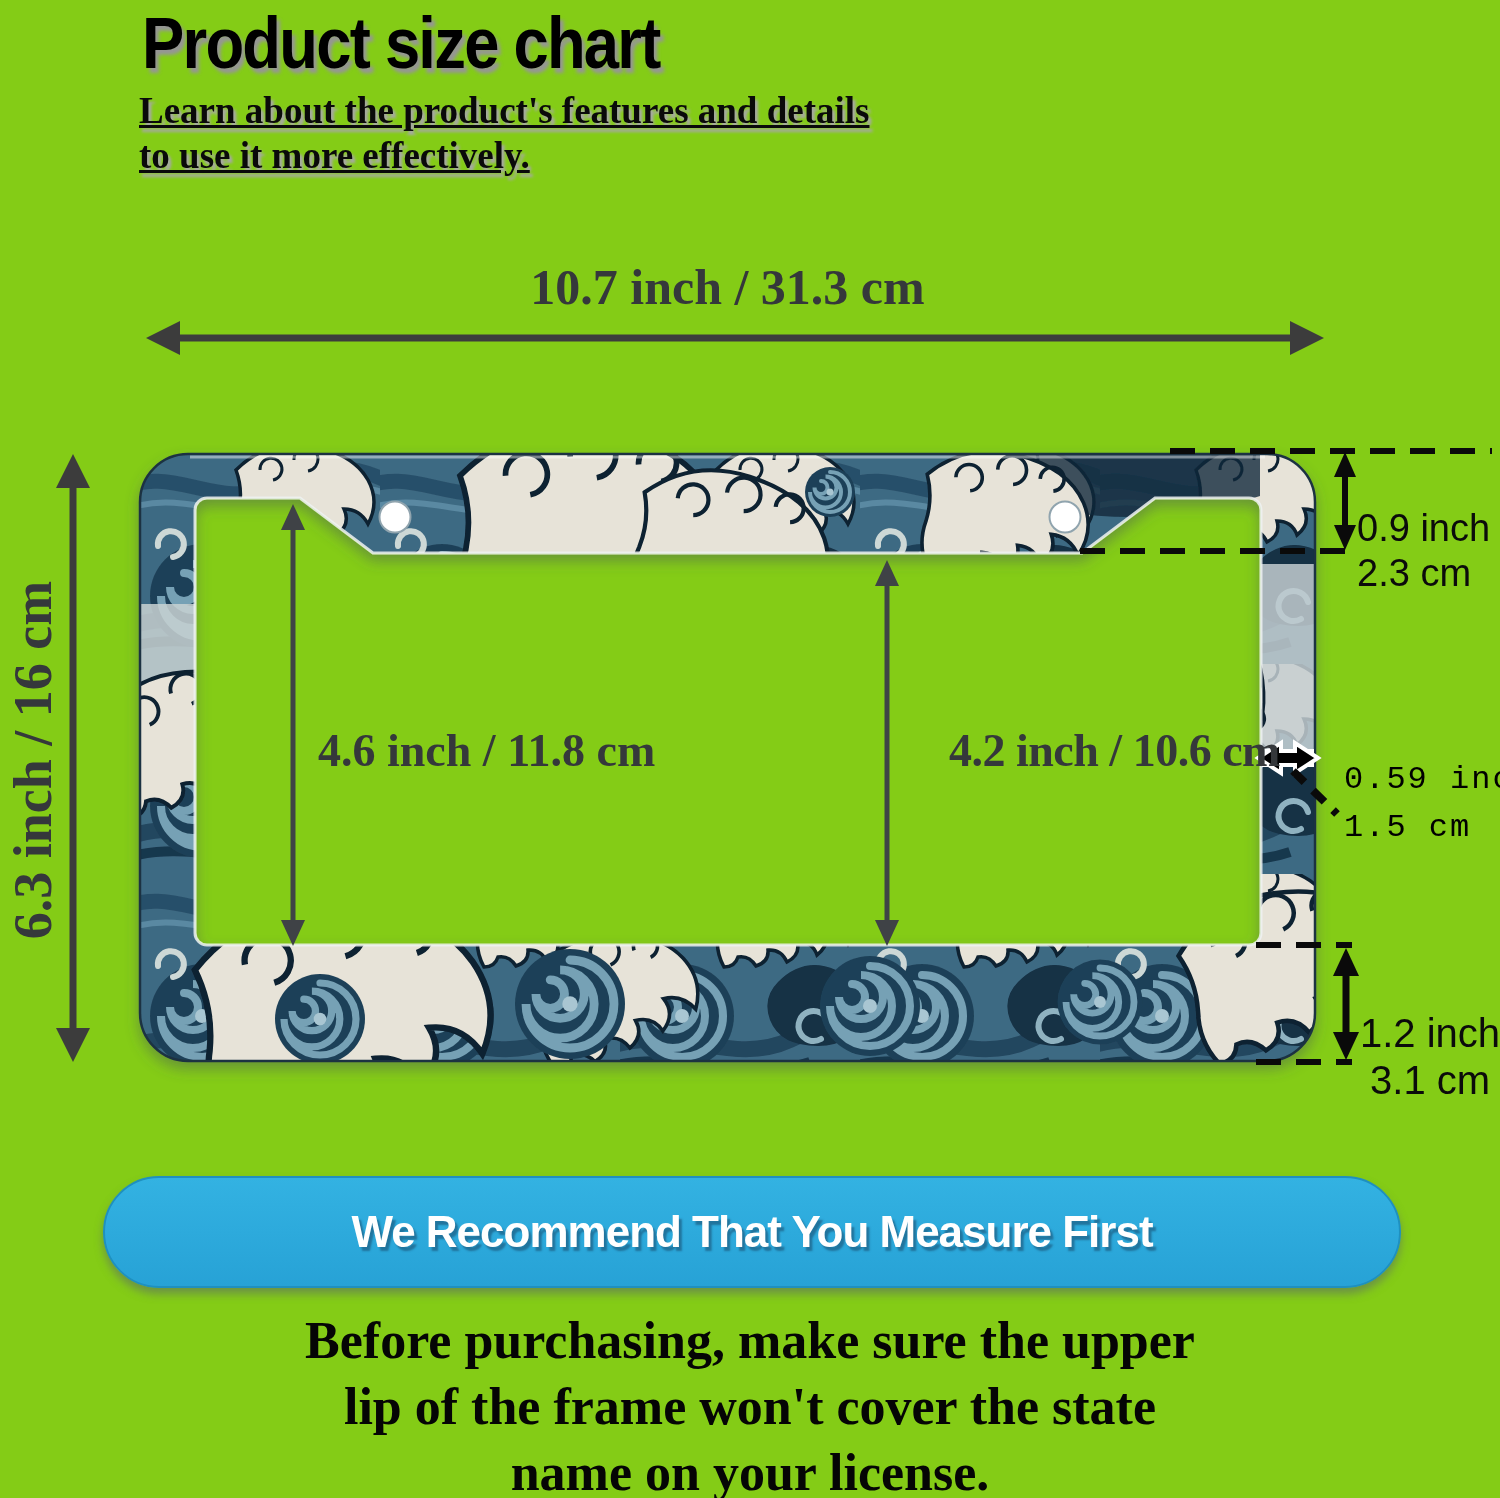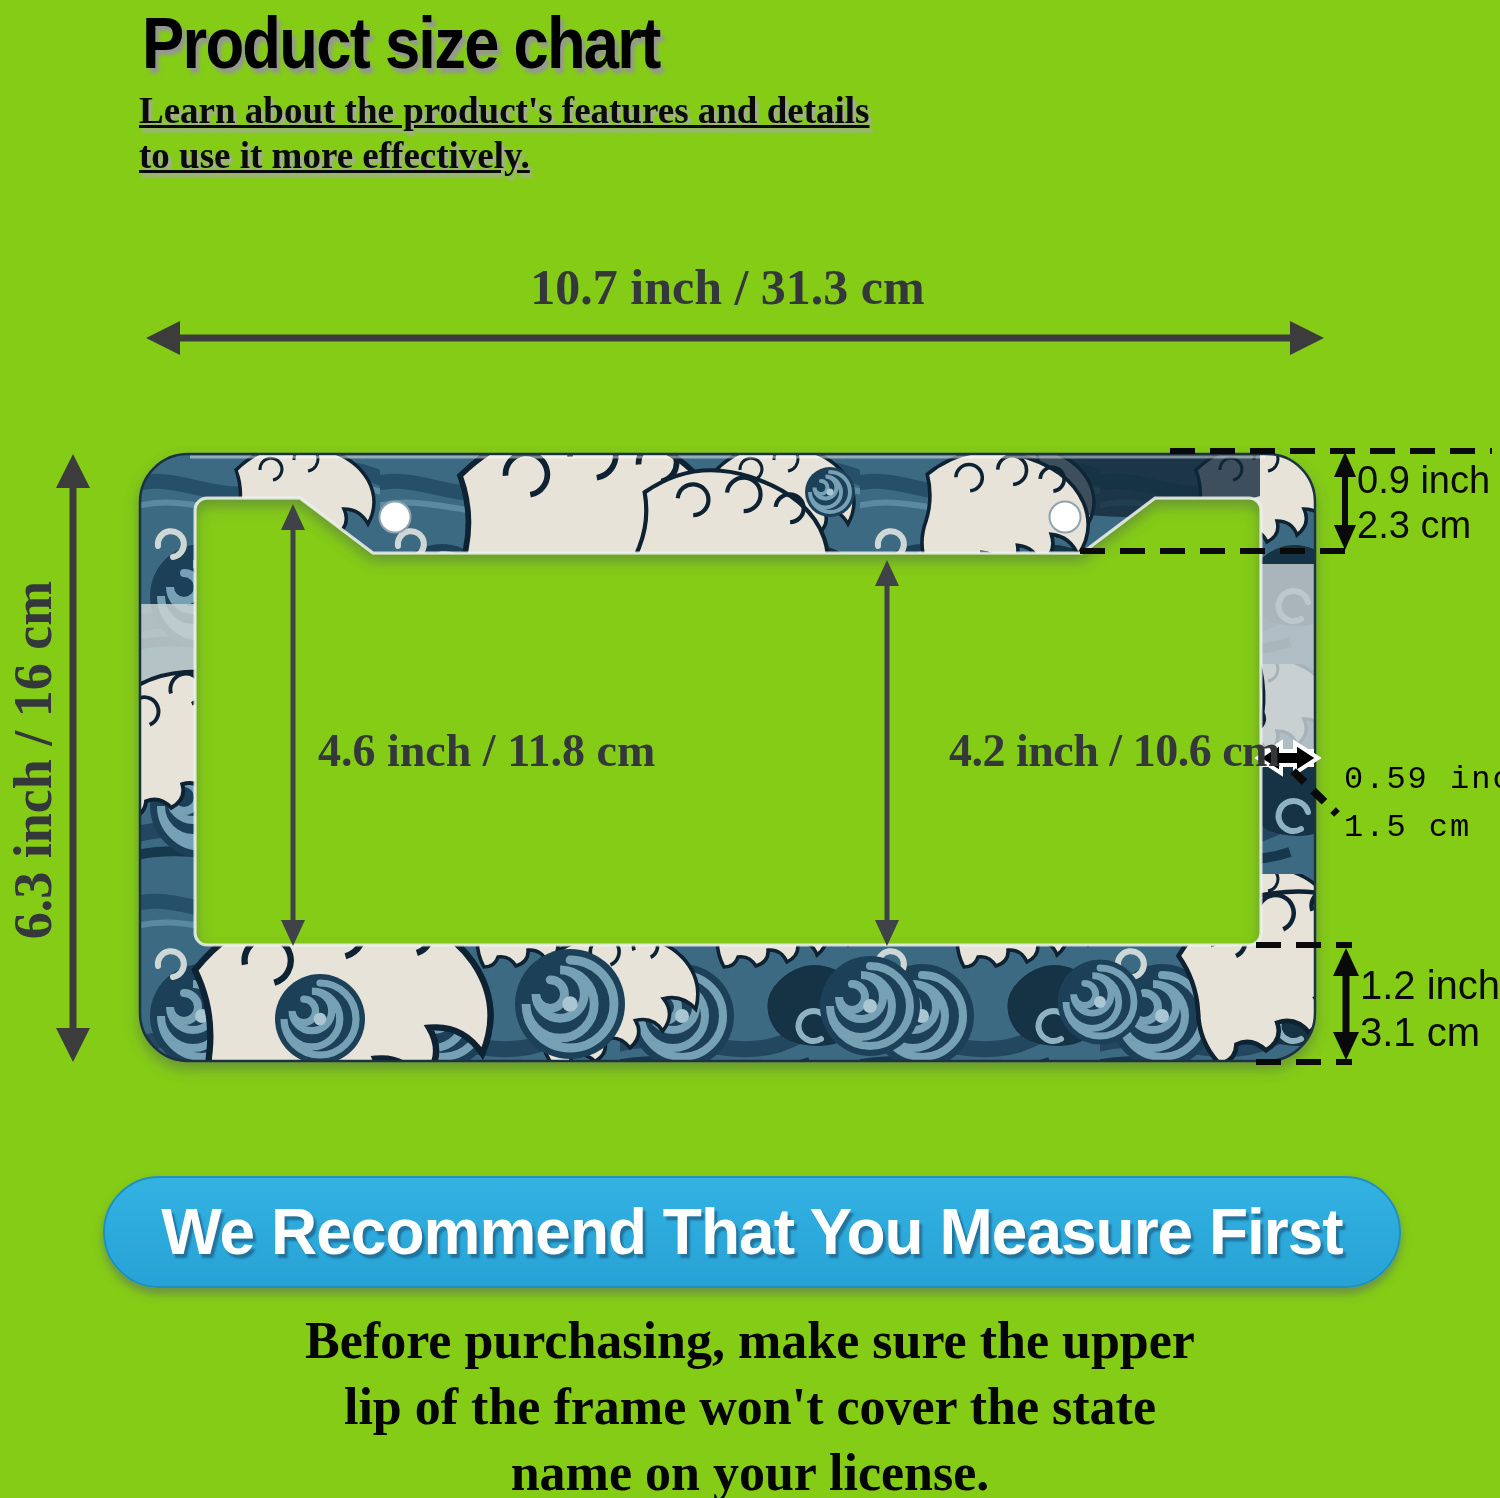--- a/index.html
+++ b/index.html
@@ -10,30 +10,30 @@
   .title{left:142px;top:2px;font-size:72px;font-weight:700;letter-spacing:-2px;color:#000;
          transform:scaleX(.88);transform-origin:left top;
          text-shadow:4px 5px 4px #969696;}
   .subtitle{left:139px;top:88px;font-family:"Liberation Serif",serif;font-weight:700;
             font-size:37px;line-height:45px;color:#0a0a0a;text-shadow:3px 4px 3px #a8a8a8;text-decoration:underline;}
   .dim-serif{font-family:"Liberation Serif",serif;font-weight:700;color:#35383b;}
   .w-label{left:140px;top:258px;width:1175px;text-align:center;font-size:50px;}
   .h-label{left:33px;top:760px;transform:translate(-50%,-50%) rotate(-90deg);font-size:54px;}
   .o-left{left:318px;top:724px;font-size:46px;}
   .o-center{left:949px;top:724px;font-size:46px;letter-spacing:-0.5px;}
-  .ann-sans{font-size:38px;line-height:45px;color:#0b0b0b;}
+  .ann-sans{font-size:38px;line-height:45px;color:#0b0b0b;margin-top:48px;}
   .ann-top{left:1357px;top:458px;}
   .ann-side{left:1344px;top:756px;font-family:"Liberation Mono",monospace;
             font-size:32px;line-height:48px;letter-spacing:2px;}
-  .ann-bottom{left:1360px;top:962px;font-size:40px;line-height:47px;}
+  .ann-bottom{left:1360px;top:962px;font-size:40px;line-height:47px;text-align:center;}
   .banner{left:103px;top:1176px;width:1294px;height:108px;border-radius:56px;
           background:linear-gradient(#33b2e2,#27a2d6);border:2px solid #1f90bf;
           box-shadow:0 6px 8px rgba(90,100,110,.55);
           display:flex;align-items:center;justify-content:center;}
-  .banner-text{font-size:64px;font-weight:700;color:#fff;letter-spacing:-1px;
+  .banner-text{font-size:44px;font-weight:700;color:#fff;letter-spacing:-1px;
                text-shadow:3px 4px 2px rgba(32,110,150,.9);}
   .footer{left:0;top:1308px;width:1500px;text-align:center;
           font-family:"Liberation Serif",serif;font-weight:700;font-size:52px;
           line-height:66px;color:#050505;}
 </style>
 </head>
 <body>
 
 <div class="page">
 

